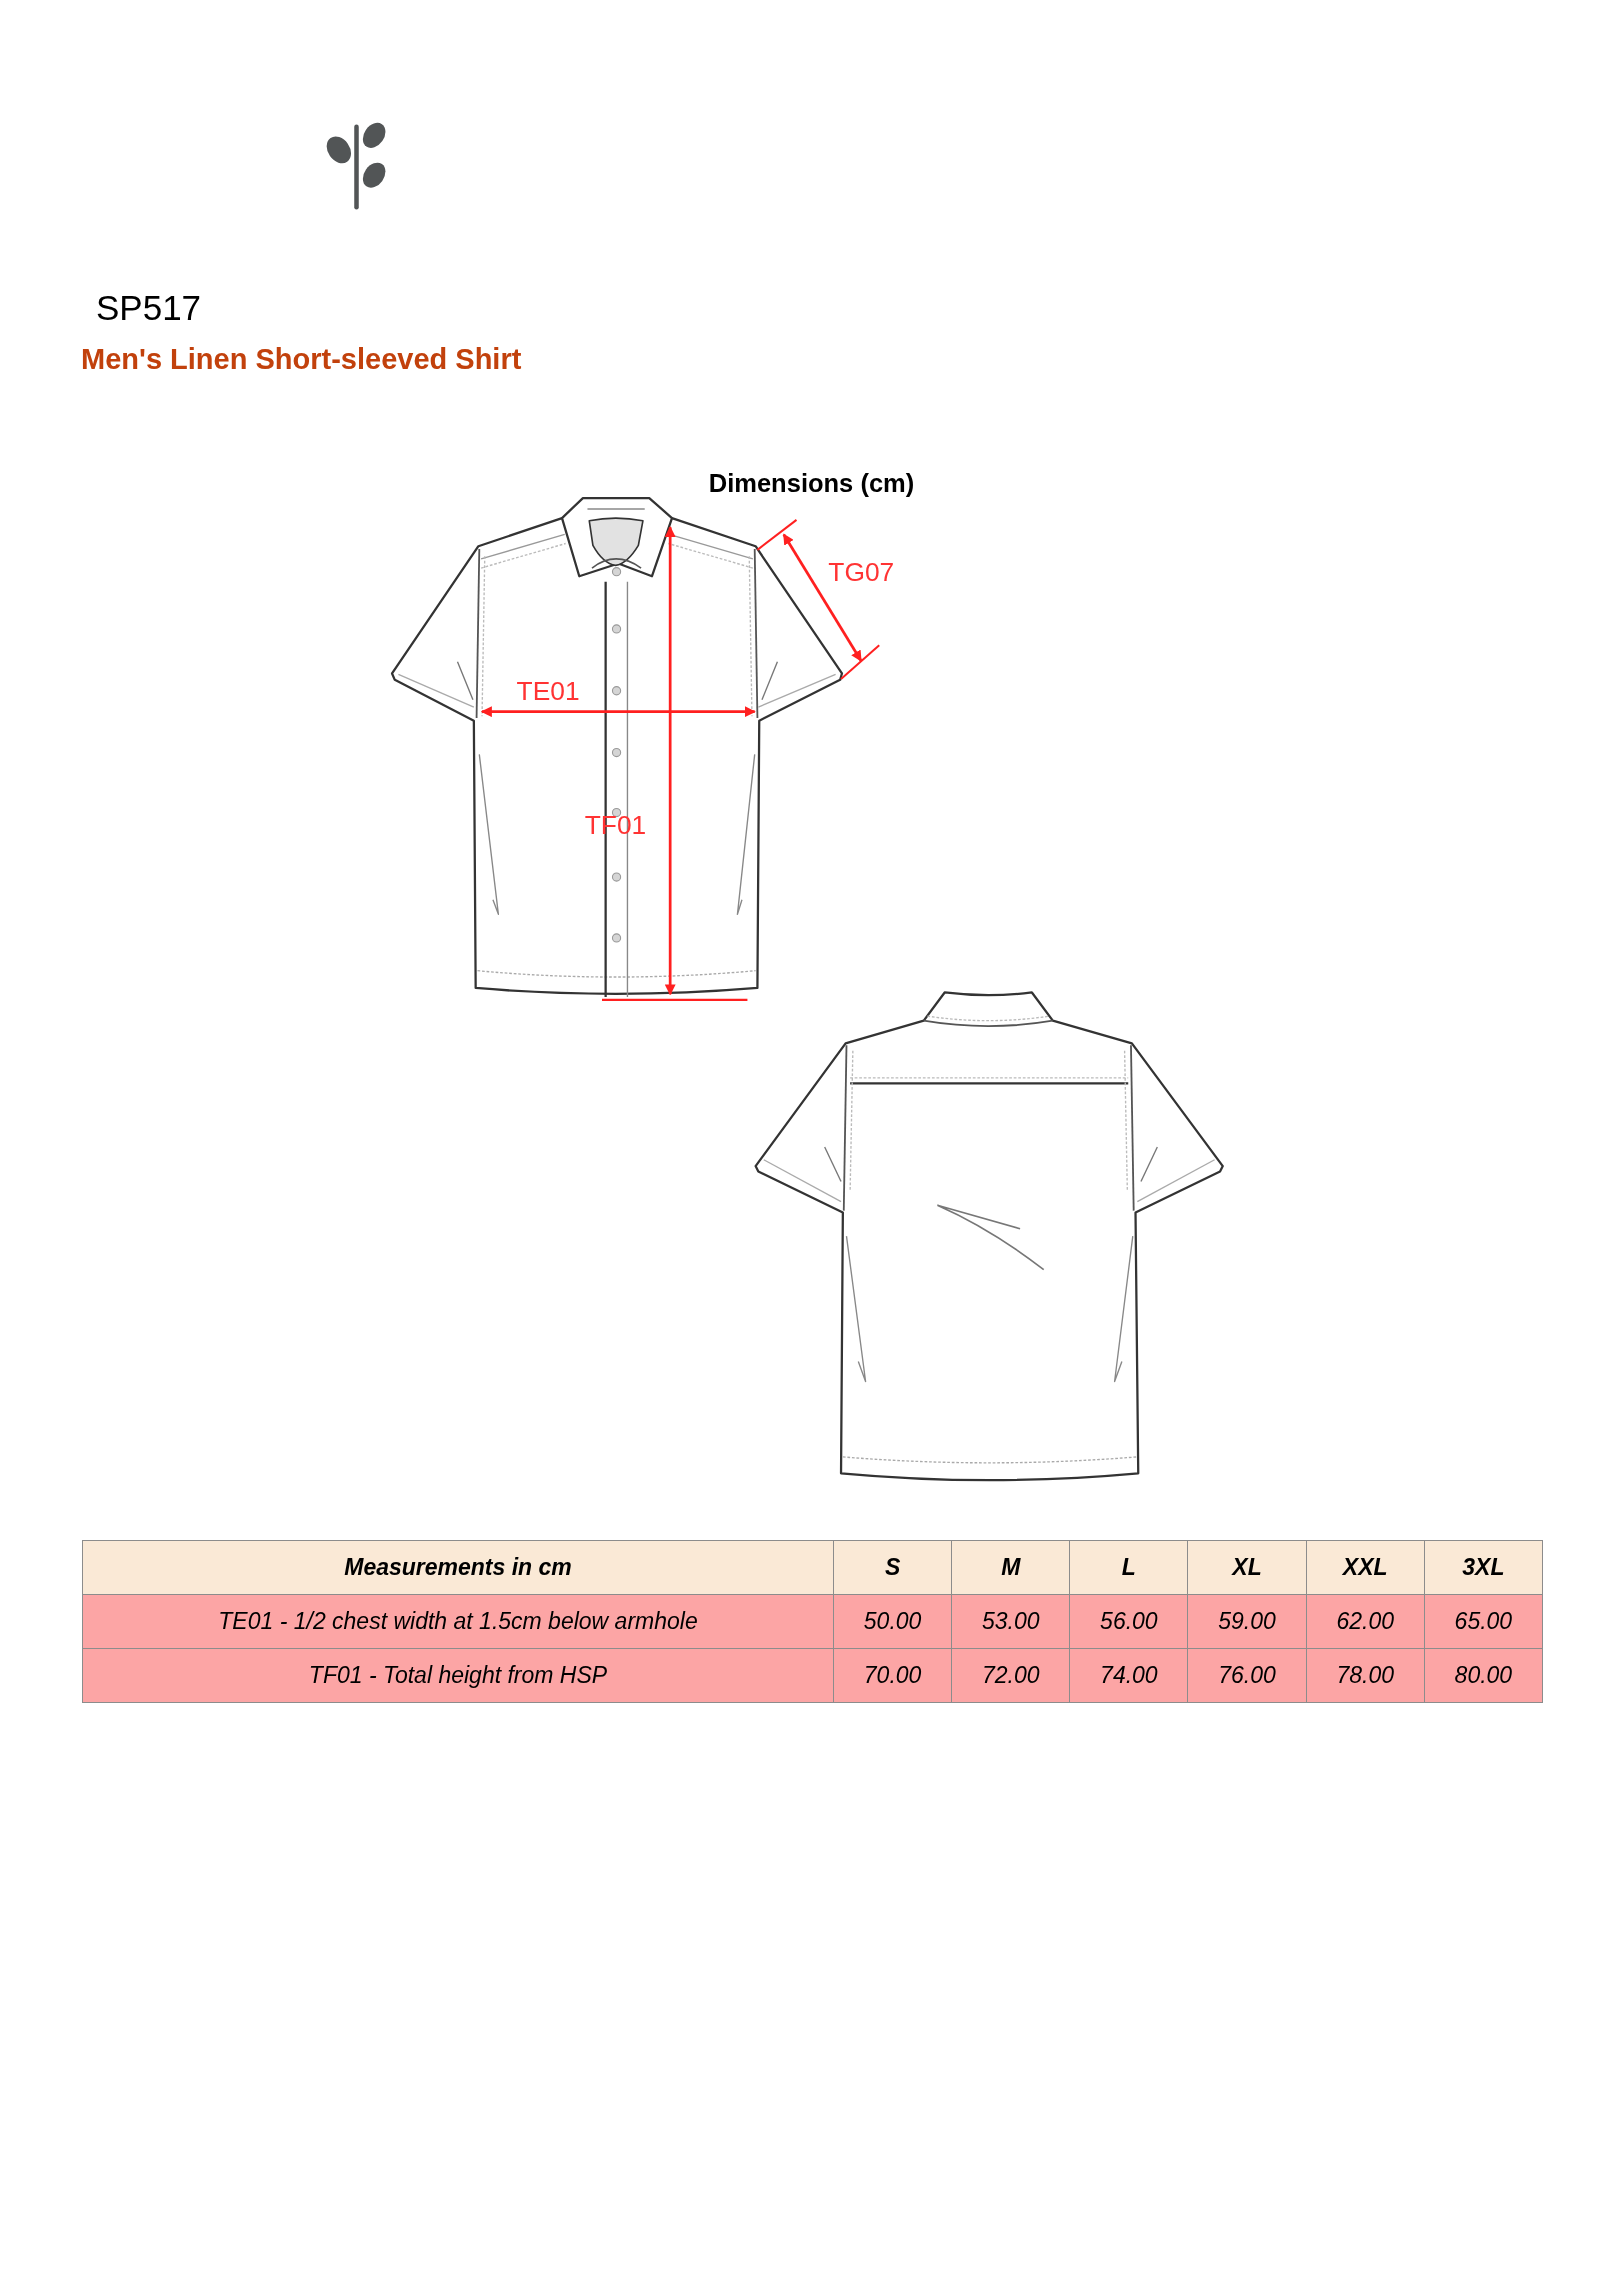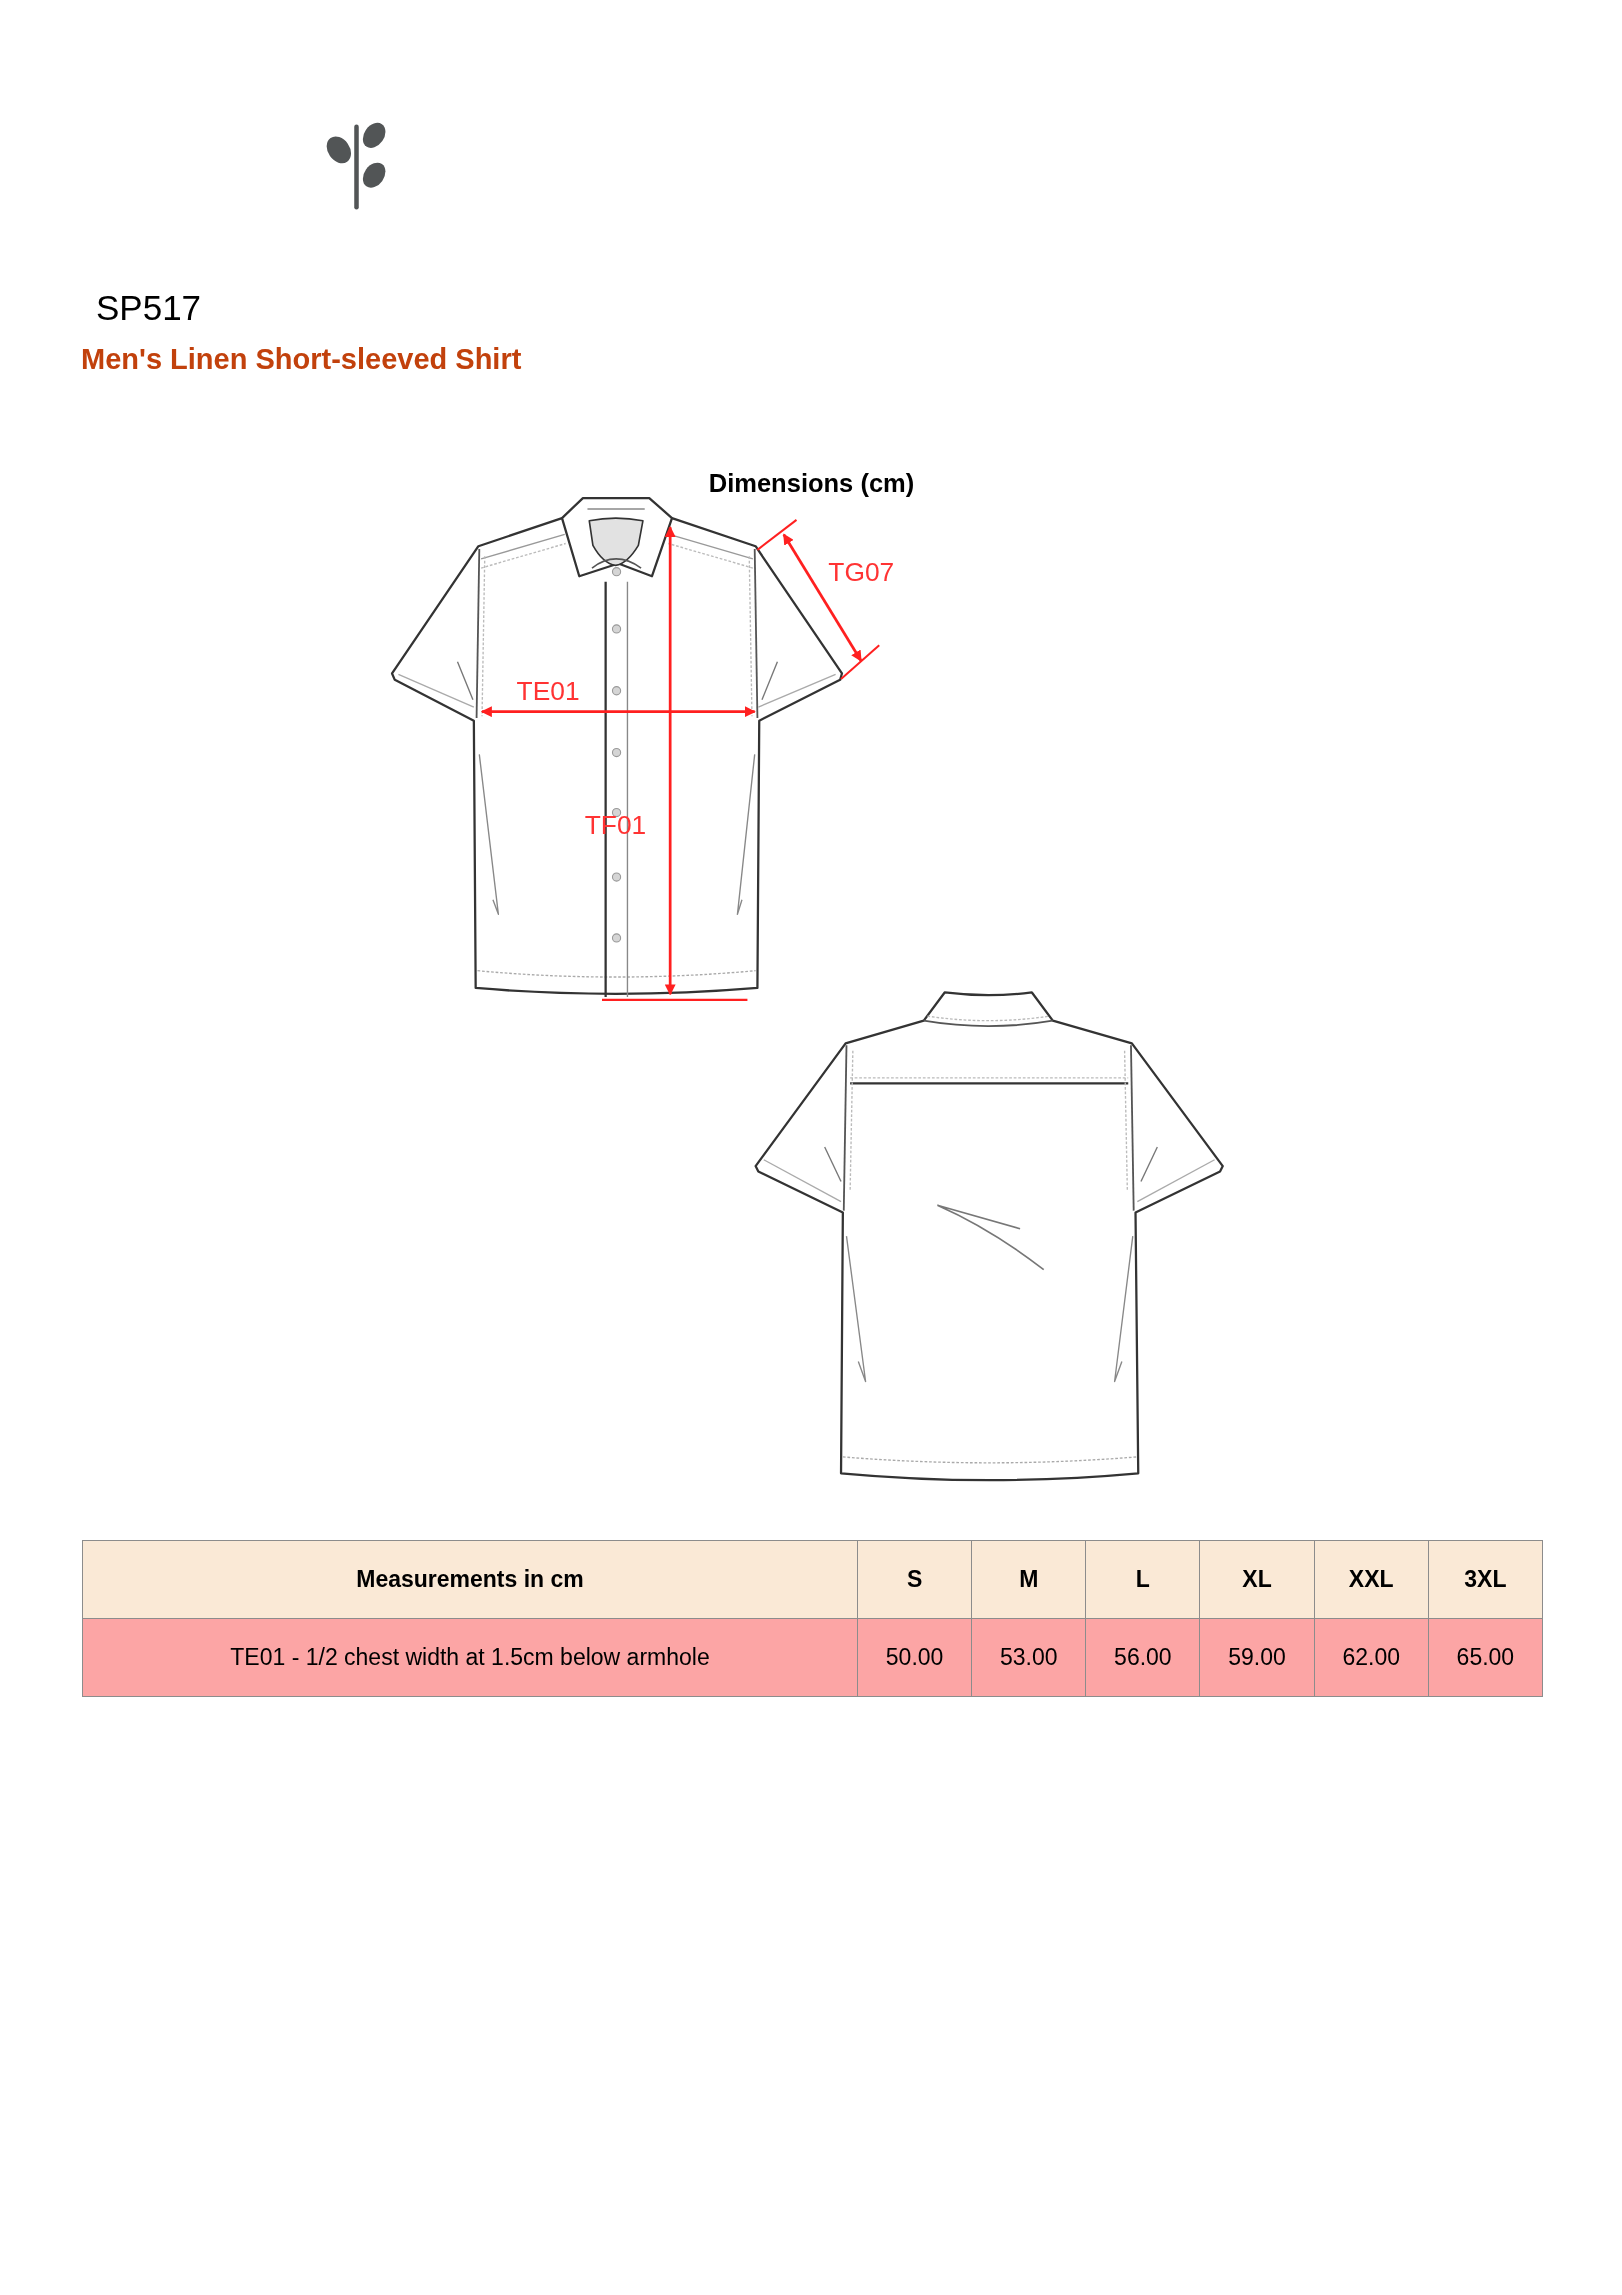--- a/index.html
+++ b/index.html
@@ -12,21 +12,21 @@
   .code { position: absolute; left: 96px; top: 291px; font-size: 35px; line-height: 33px; }
   .title { position: absolute; left: 81px; top: 335px; font-size: 29px; line-height: 49px;
            font-weight: bold; color: #c2410c; }
   .dims-heading { position: absolute; left: 0; width: 1623px; top: 424px; text-align: center;
                   font-size: 25.5px; line-height: 31px; font-weight: bold; margin-top: 44px; }
   .drawing { position: absolute; left: 0; top: 0; }
   .lbl { font-family: "Liberation Sans", sans-serif; font-size: 29px; fill: #ff3333; }
   table.sizes { position: absolute; left: 82px; top: 1540px; width: 1461px;
                 border-collapse: collapse; font-size: 23px; }
   table.sizes th, table.sizes td { border: 1.8px solid #8c8c8c; height: 45px; text-align: center;
-                                   padding: 16px; font-family: "Liberation Sans", sans-serif; }
+                                   padding: 4px; font-family: "Liberation Sans", sans-serif; font-style: italic; }
   table.sizes th { background: #fae9d6; font-weight: bold; }
   table.sizes td { background: #fca5a5; font-weight: normal; }
   table.sizes .c0 { width: 742px; }
 </style>
 </head>
 <body>
 
 <div class="logo">
   <svg class="logo-mark" width="82" height="95" viewBox="0 0 90 105">
     <rect x="32" y="5" width="5" height="94" rx="2.5" fill="#525556"></rect>
@@ -150,15 +150,24 @@
   <tbody>
     <tr>
       <td>TE01 - 1/2 chest width at 1.5cm below armhole</td>
       <td>50.00</td>
       <td>53.00</td>
       <td>56.00</td>
       <td>59.00</td>
       <td>62.00</td>
       <td>65.00</td>
     </tr>
+    <tr>
+      <td>TF01 - Total height from HSP</td>
+      <td>70.00</td>
+      <td>72.00</td>
+      <td>74.00</td>
+      <td>76.00</td>
+      <td>78.00</td>
+      <td>80.00</td>
+    </tr>
   </tbody>
 </table>
 
 
 </body></html>

